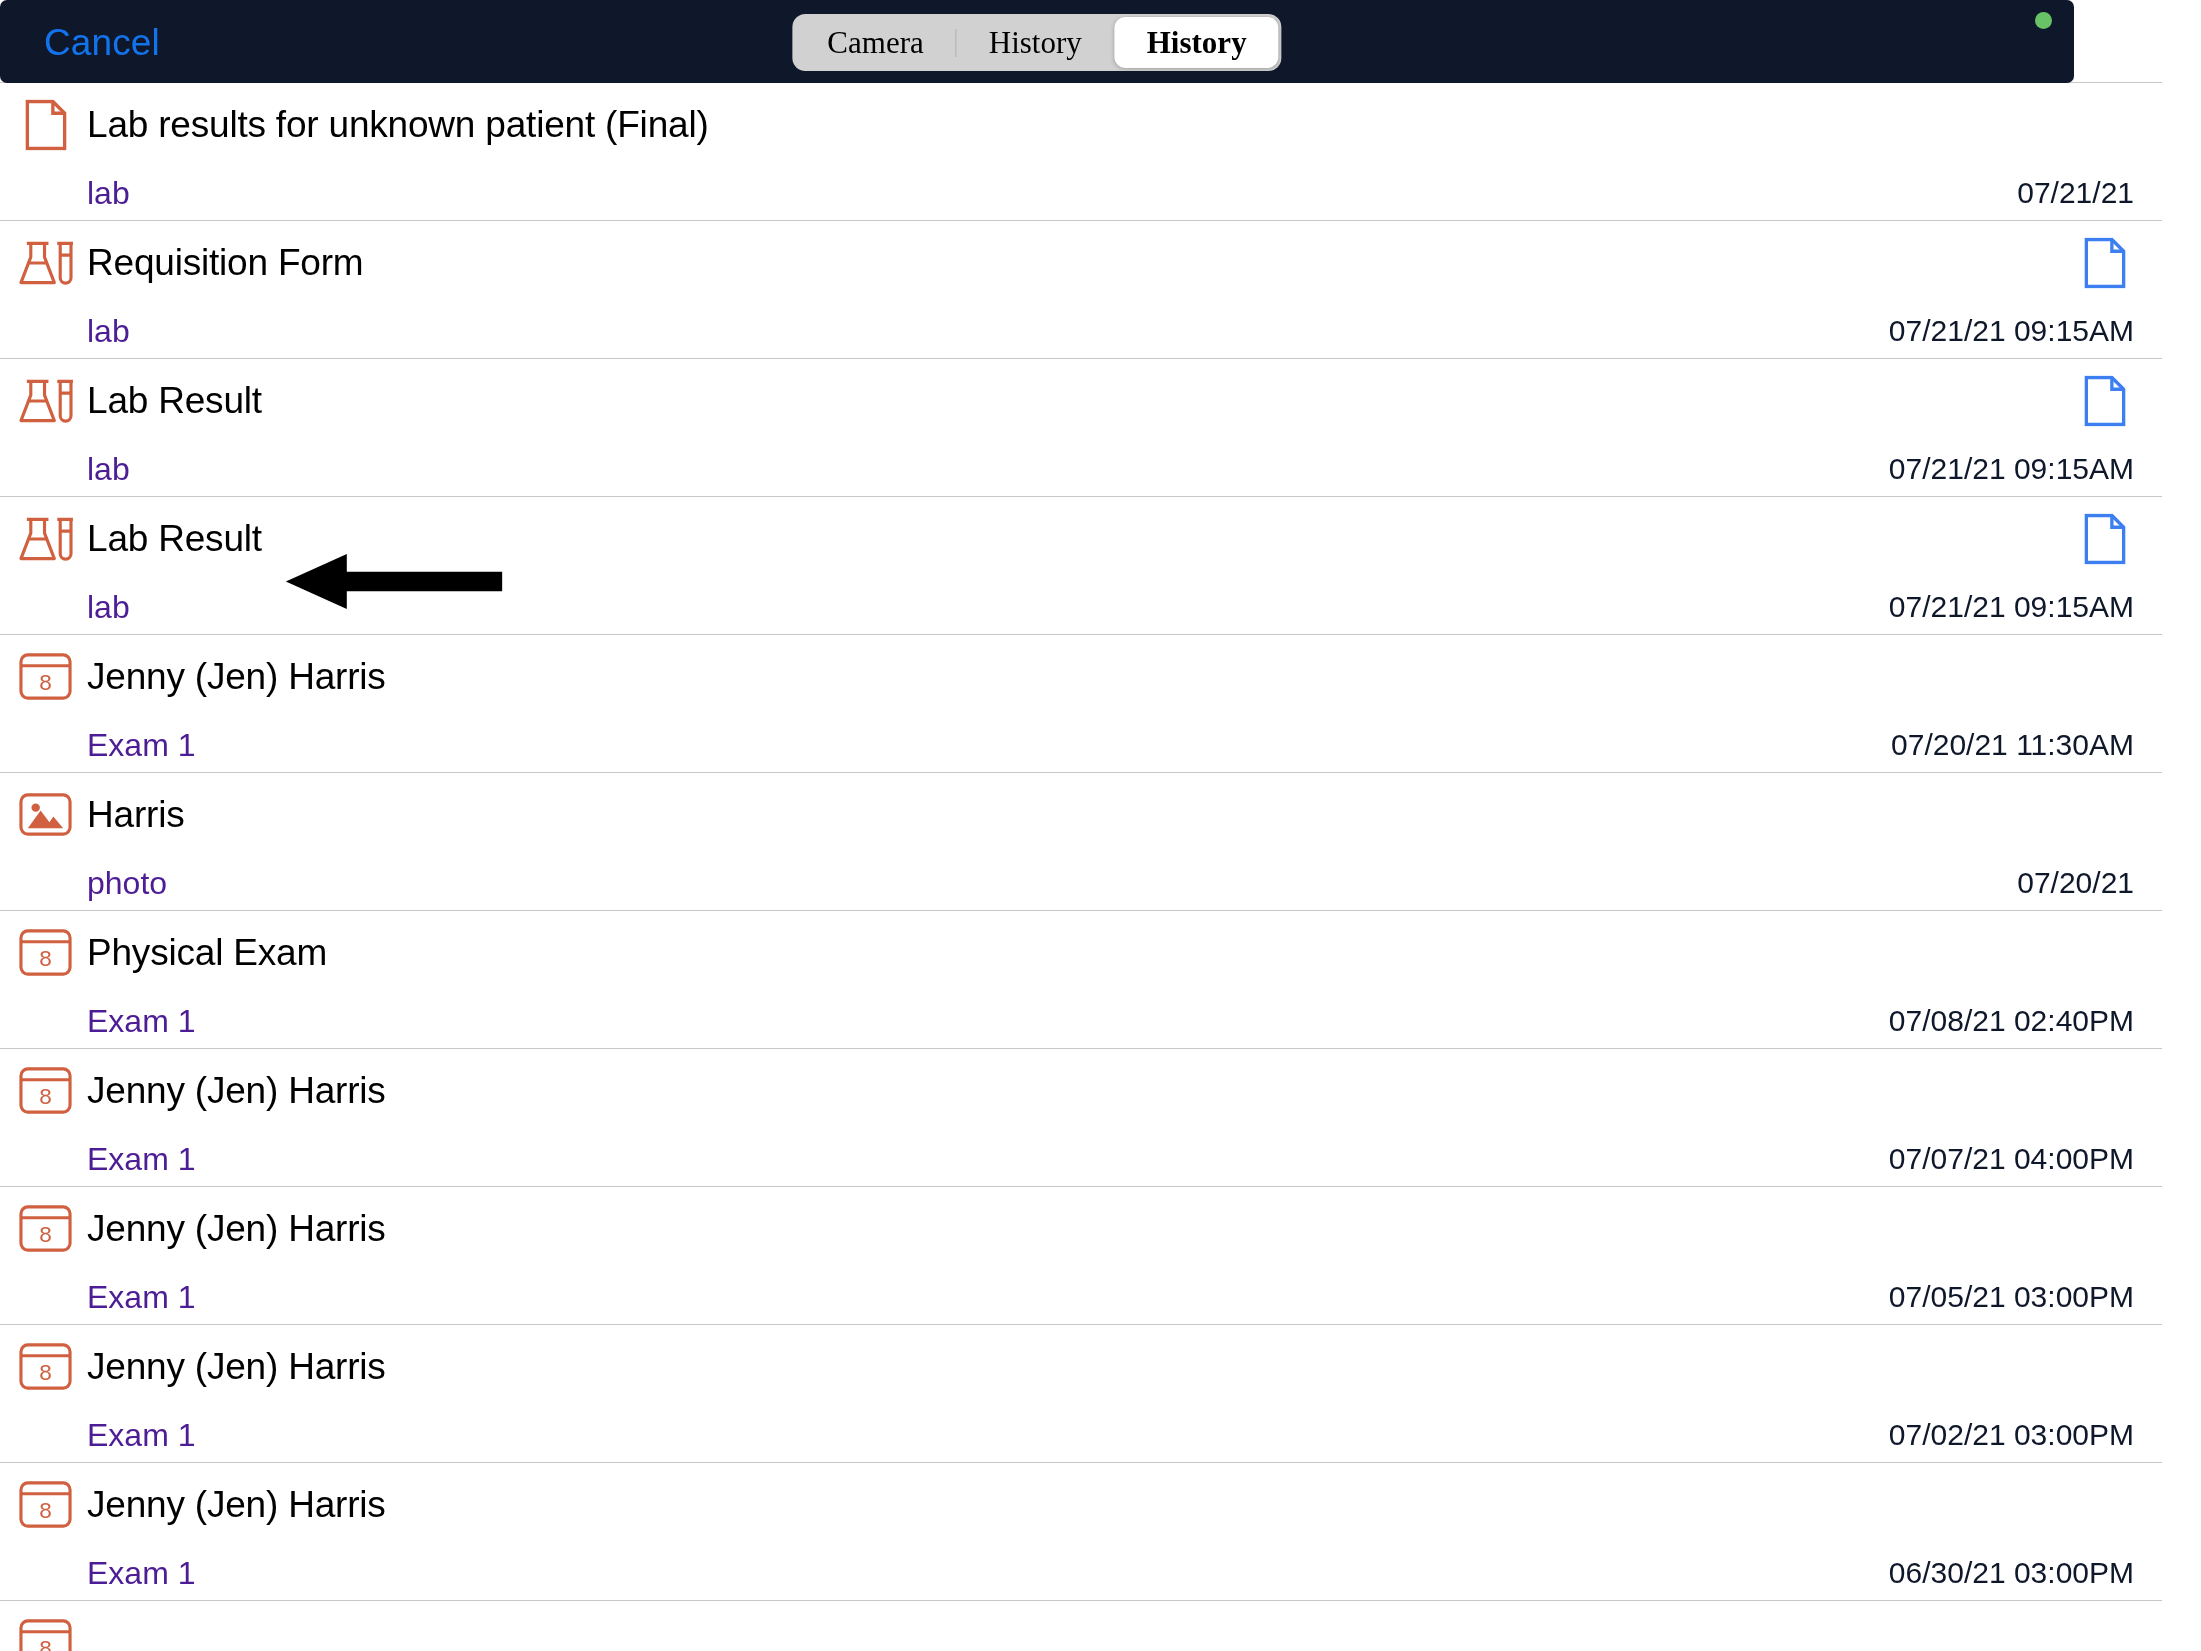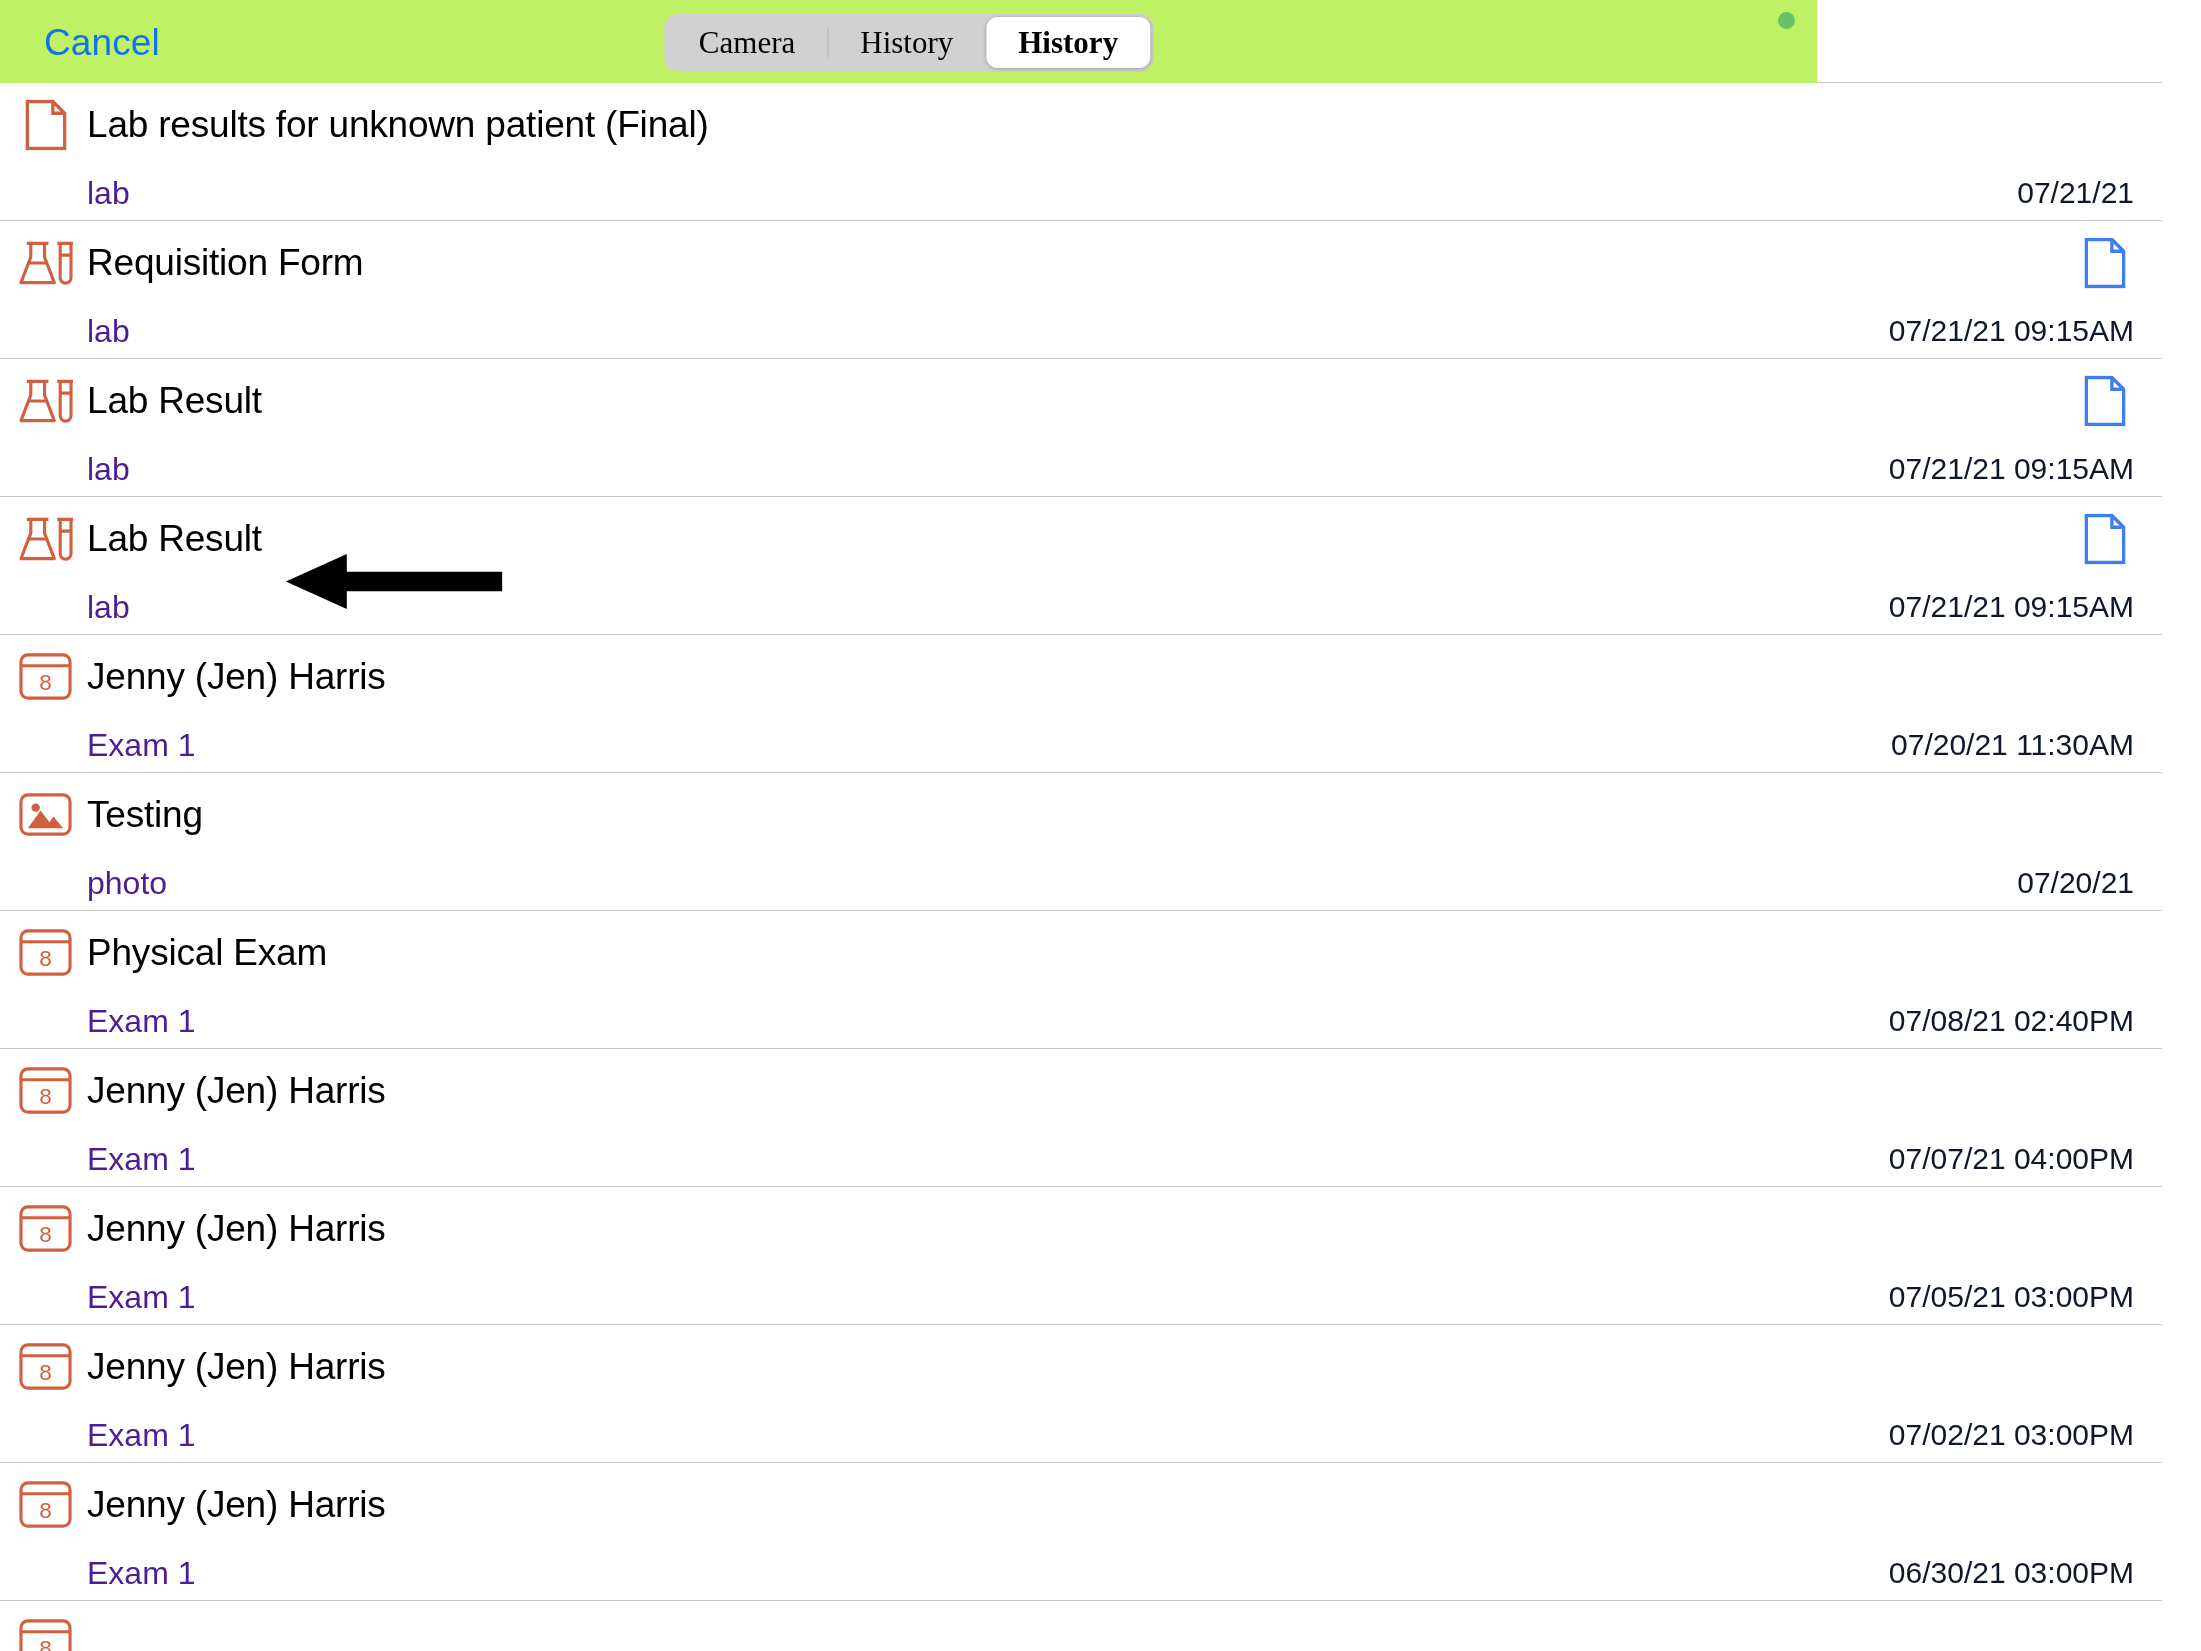--- a/index.html
+++ b/index.html
@@ -10,26 +10,27 @@
     overflow: hidden;
     background: #ffffff;
     font-family: "Liberation Sans", sans-serif;
     -webkit-font-smoothing: antialiased;
   }
 
   
   .navbar {
     position: absolute;
     top: 0; left: 0;
-    width: 1817px;
+    width: 2074px;
     height: 83px;
-    background: #bef264;
+    background: #0f172a;
     z-index: 30;
     display: flex;
     align-items: center;
+    border-radius: 7px;
   }
   .cancel-btn {
     position: absolute;
     left: 44px;
     top: 50%;
     transform: translateY(-50%);
     color: #1373ec;
     font-size: 37px;
     letter-spacing: 0.1px;
     background: none;
@@ -299,21 +300,21 @@
     </div>
     <div class="row">
       <div class="row-main">
         <div class="row-icon ico">
           <svg width="53" height="44" viewBox="0 0 54 44">
             <rect x="2" y="2" width="50" height="40" rx="7" ry="7" fill="none" stroke="#d0603f" stroke-width="3.2"></rect>
             <circle cx="17" cy="15" r="4.3" fill="#d0603f"></circle>
             <path d="M9 36 L22 18 L31 30 L35 24 L45 36 Z" fill="#d0603f"></path>
           </svg>
         </div>
-        <div class="row-title">Testing</div>
+        <div class="row-title">Harris</div>
       </div>
       <div class="row-sub">
         <div class="row-subtitle">photo</div>
         <div class="row-date">07/20/21</div>
       </div>
     </div>
     <div class="row">
       <div class="row-main">
         <div class="row-icon ico">
           <svg width="53" height="48" viewBox="0 0 54 48">

